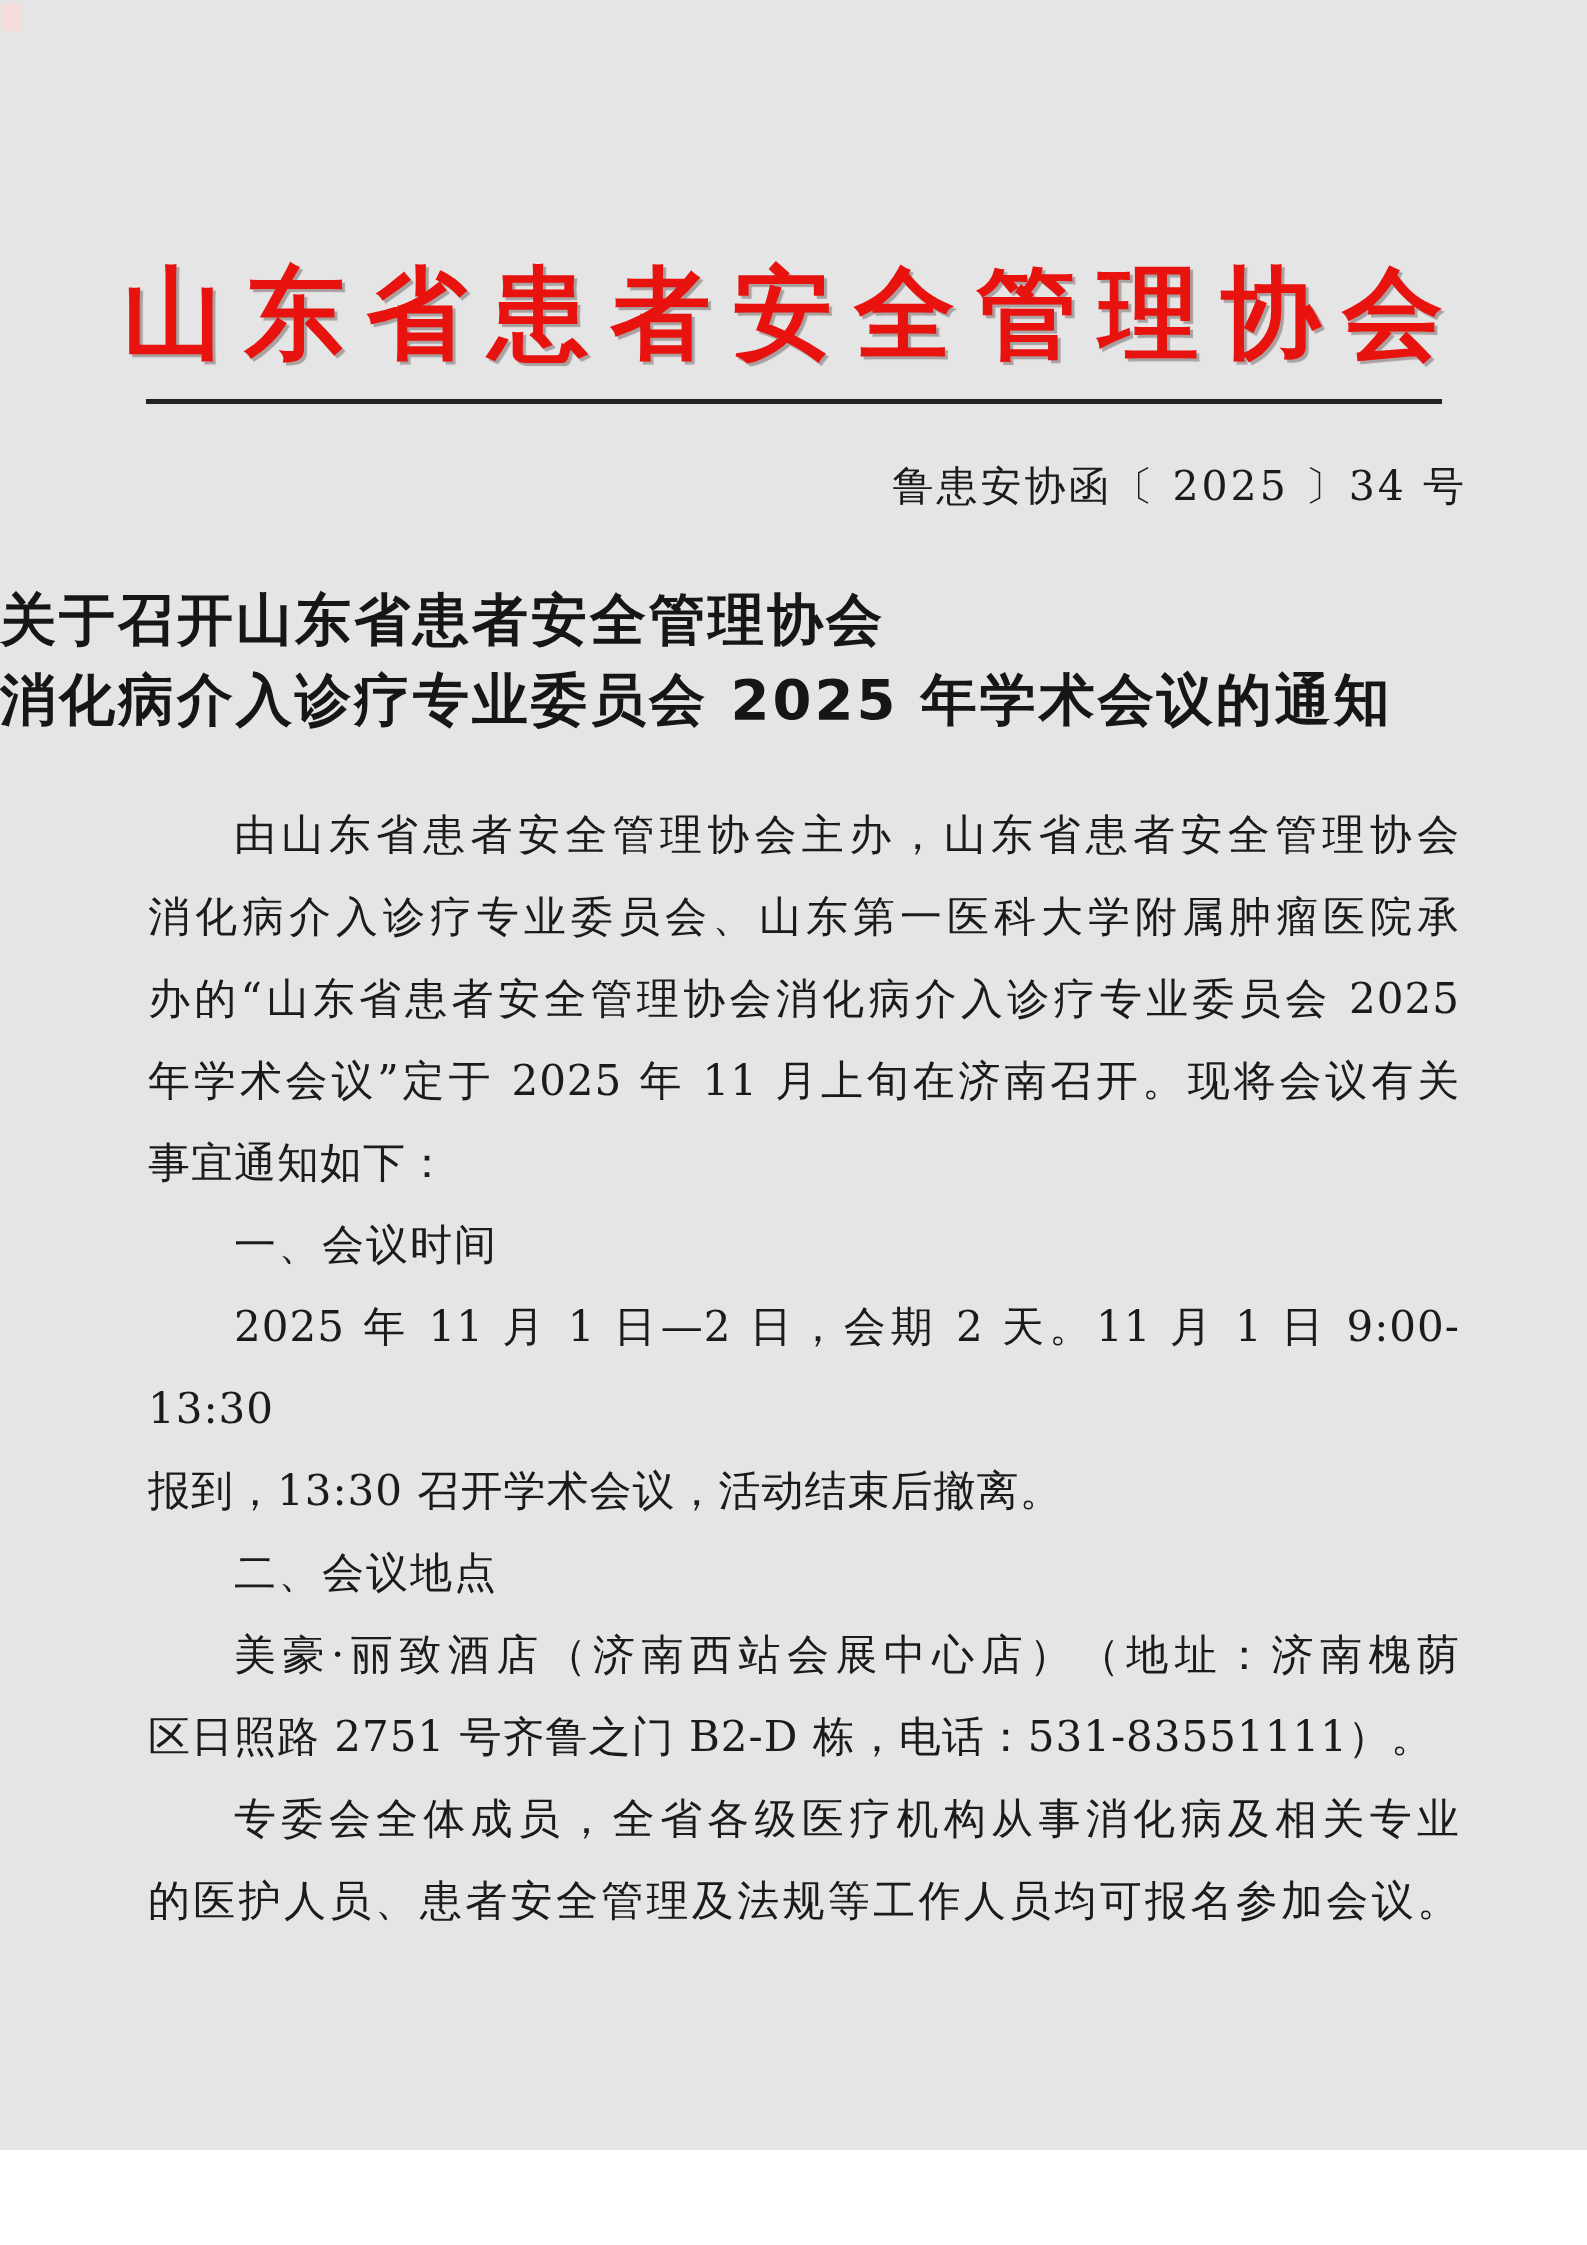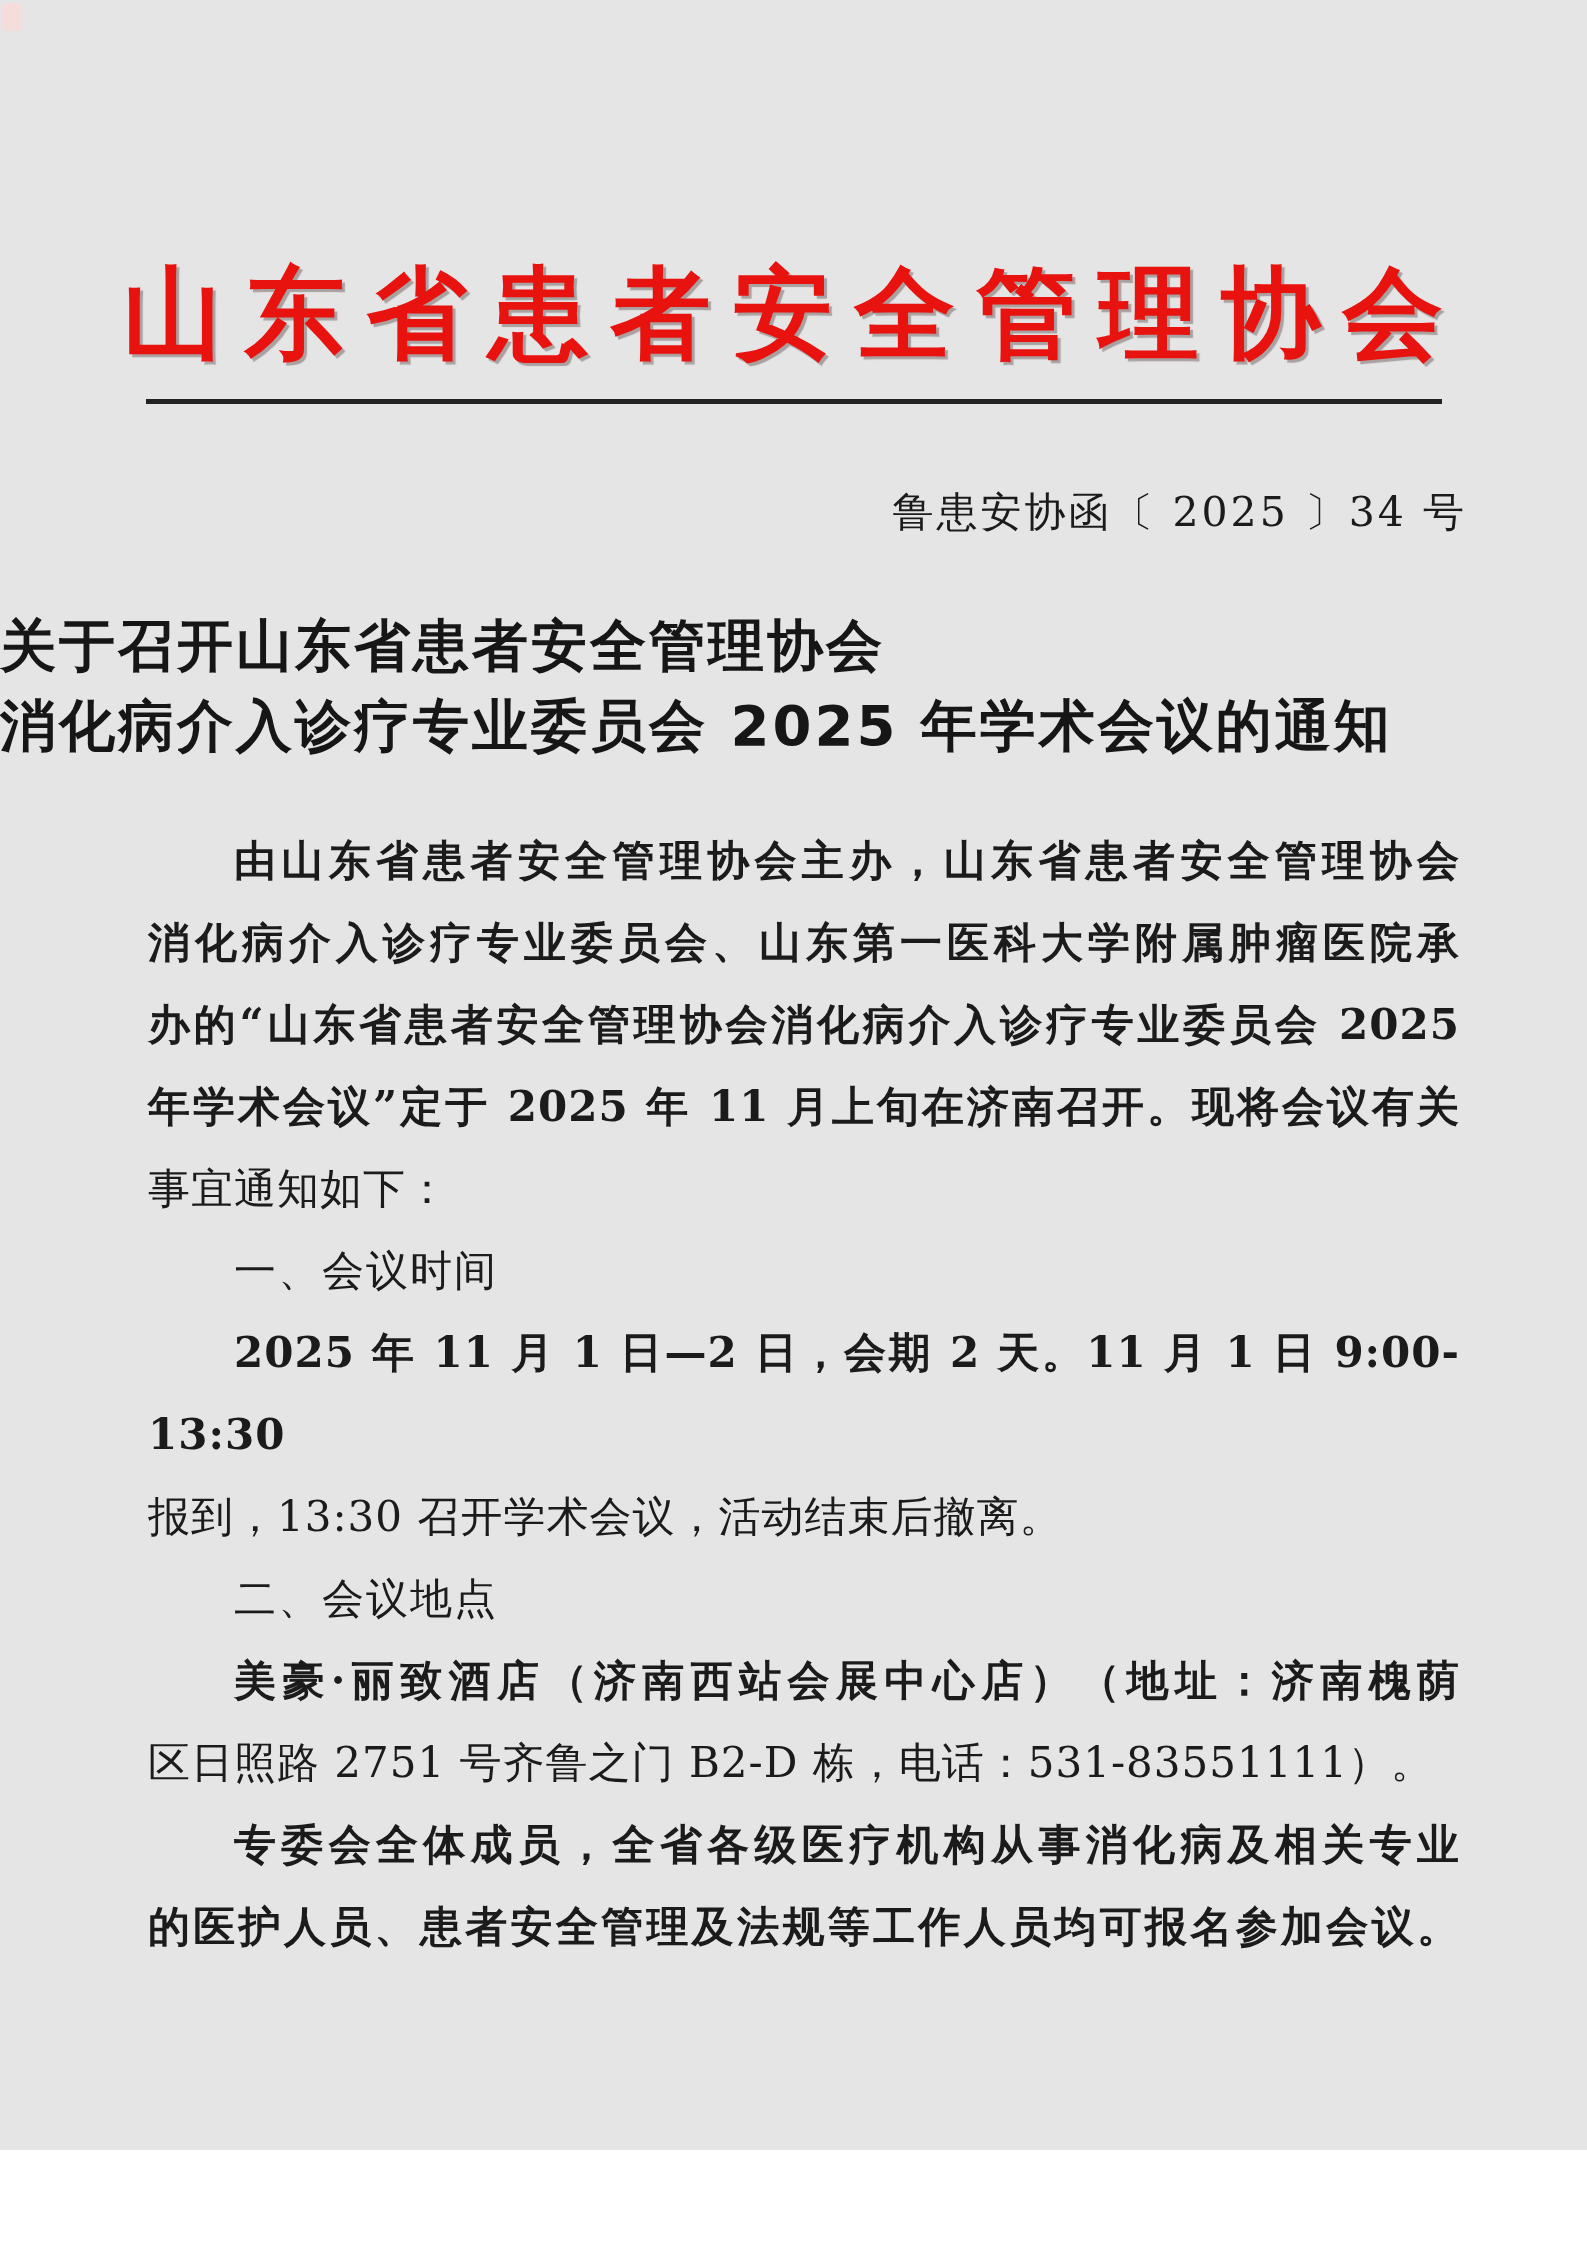--- a/index.html
+++ b/index.html
@@ -38,21 +38,21 @@
     text-shadow: 3px 3px 1px rgba(45, 15, 15, 0.32);
     white-space: nowrap;
   }
   .header-rule {
     width: 1296px;
     height: 5px;
     margin: 26px auto 0 auto;
     background: var(--rule, #232323);
   }
   .doc-number {
-    margin-top: 86px;
+    margin-top: 60px;
     padding-right: 120px;
     text-align: right;
     font-family: "DejaVu Serif", "Liberation Serif", serif;
     font-size: 41px;
     line-height: 44px;
     letter-spacing: 3px;
     color: var(--ink, #1b1b1b);
   }
   .doc-title {
     margin-top: 72px;
@@ -74,21 +74,20 @@
   }
   .line {
     min-height: 82px;
   }
   .indent {
     text-indent: 86px;
   }
   .fill {
     text-align: justify;
     text-align-last: justify;
-    font-weight: bold;
   }
   .heading {
     font-family: "DejaVu Sans", "Liberation Sans", sans-serif;
     font-weight: 400;
     letter-spacing: 2px;
   }
 </style>
 </head>
 <body>
 

